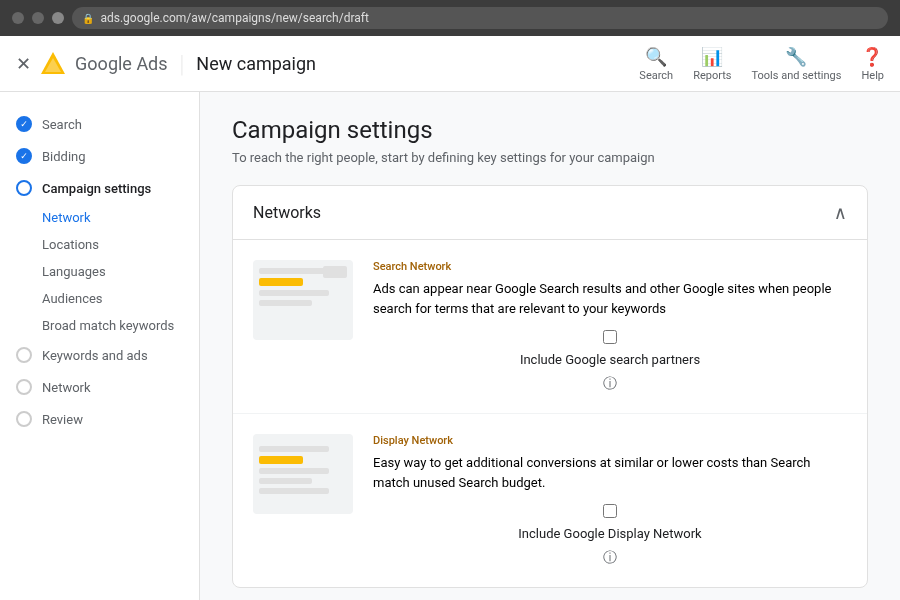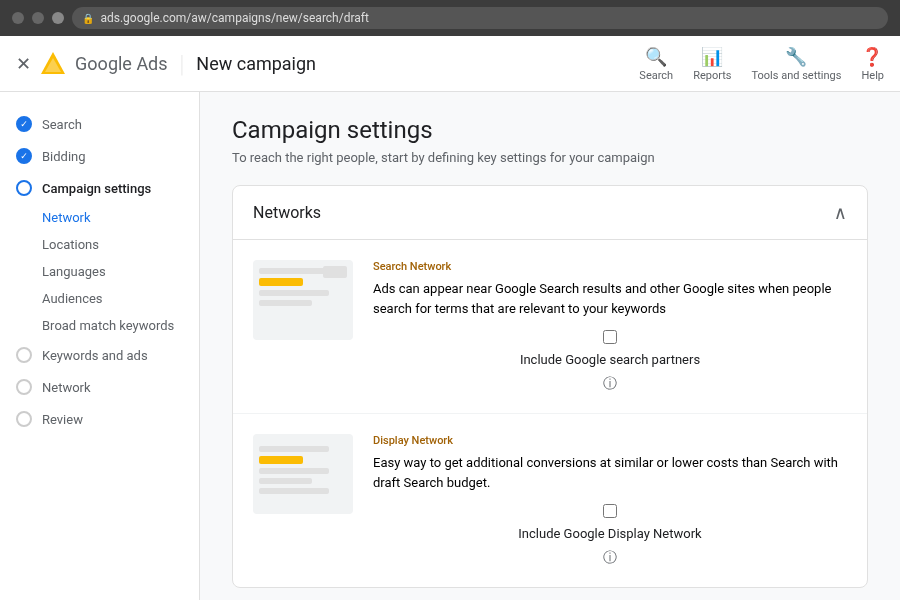--- a/index.html
+++ b/index.html
@@ -397,21 +397,21 @@
         <div class="network-row">
           <div class="network-preview">
             <div class="preview-line medium" style="background:#e0e0e0; margin-top:4px;"></div>
             <div class="preview-line short accent"></div>
             <div class="preview-line medium"></div>
             <div class="preview-line short"></div>
             <div class="preview-line medium"></div>
           </div>
           <div class="network-info">
             <div class="network-title">Display Network</div>
-            <div class="network-desc">Easy way to get additional conversions at similar or lower costs than Search with draft Search budget.</div>
+            <div class="network-desc">Easy way to get additional conversions at similar or lower costs than Search match unused Search budget.</div>
             <div class="checkbox-row">
               <input type="checkbox" id="display-network" style="">
               <label for="display-network">Include Google Display Network</label>
               <span class="help-icon">ⓘ</span>
             </div>
           </div>
         </div>
 
       </div>
     </div>

